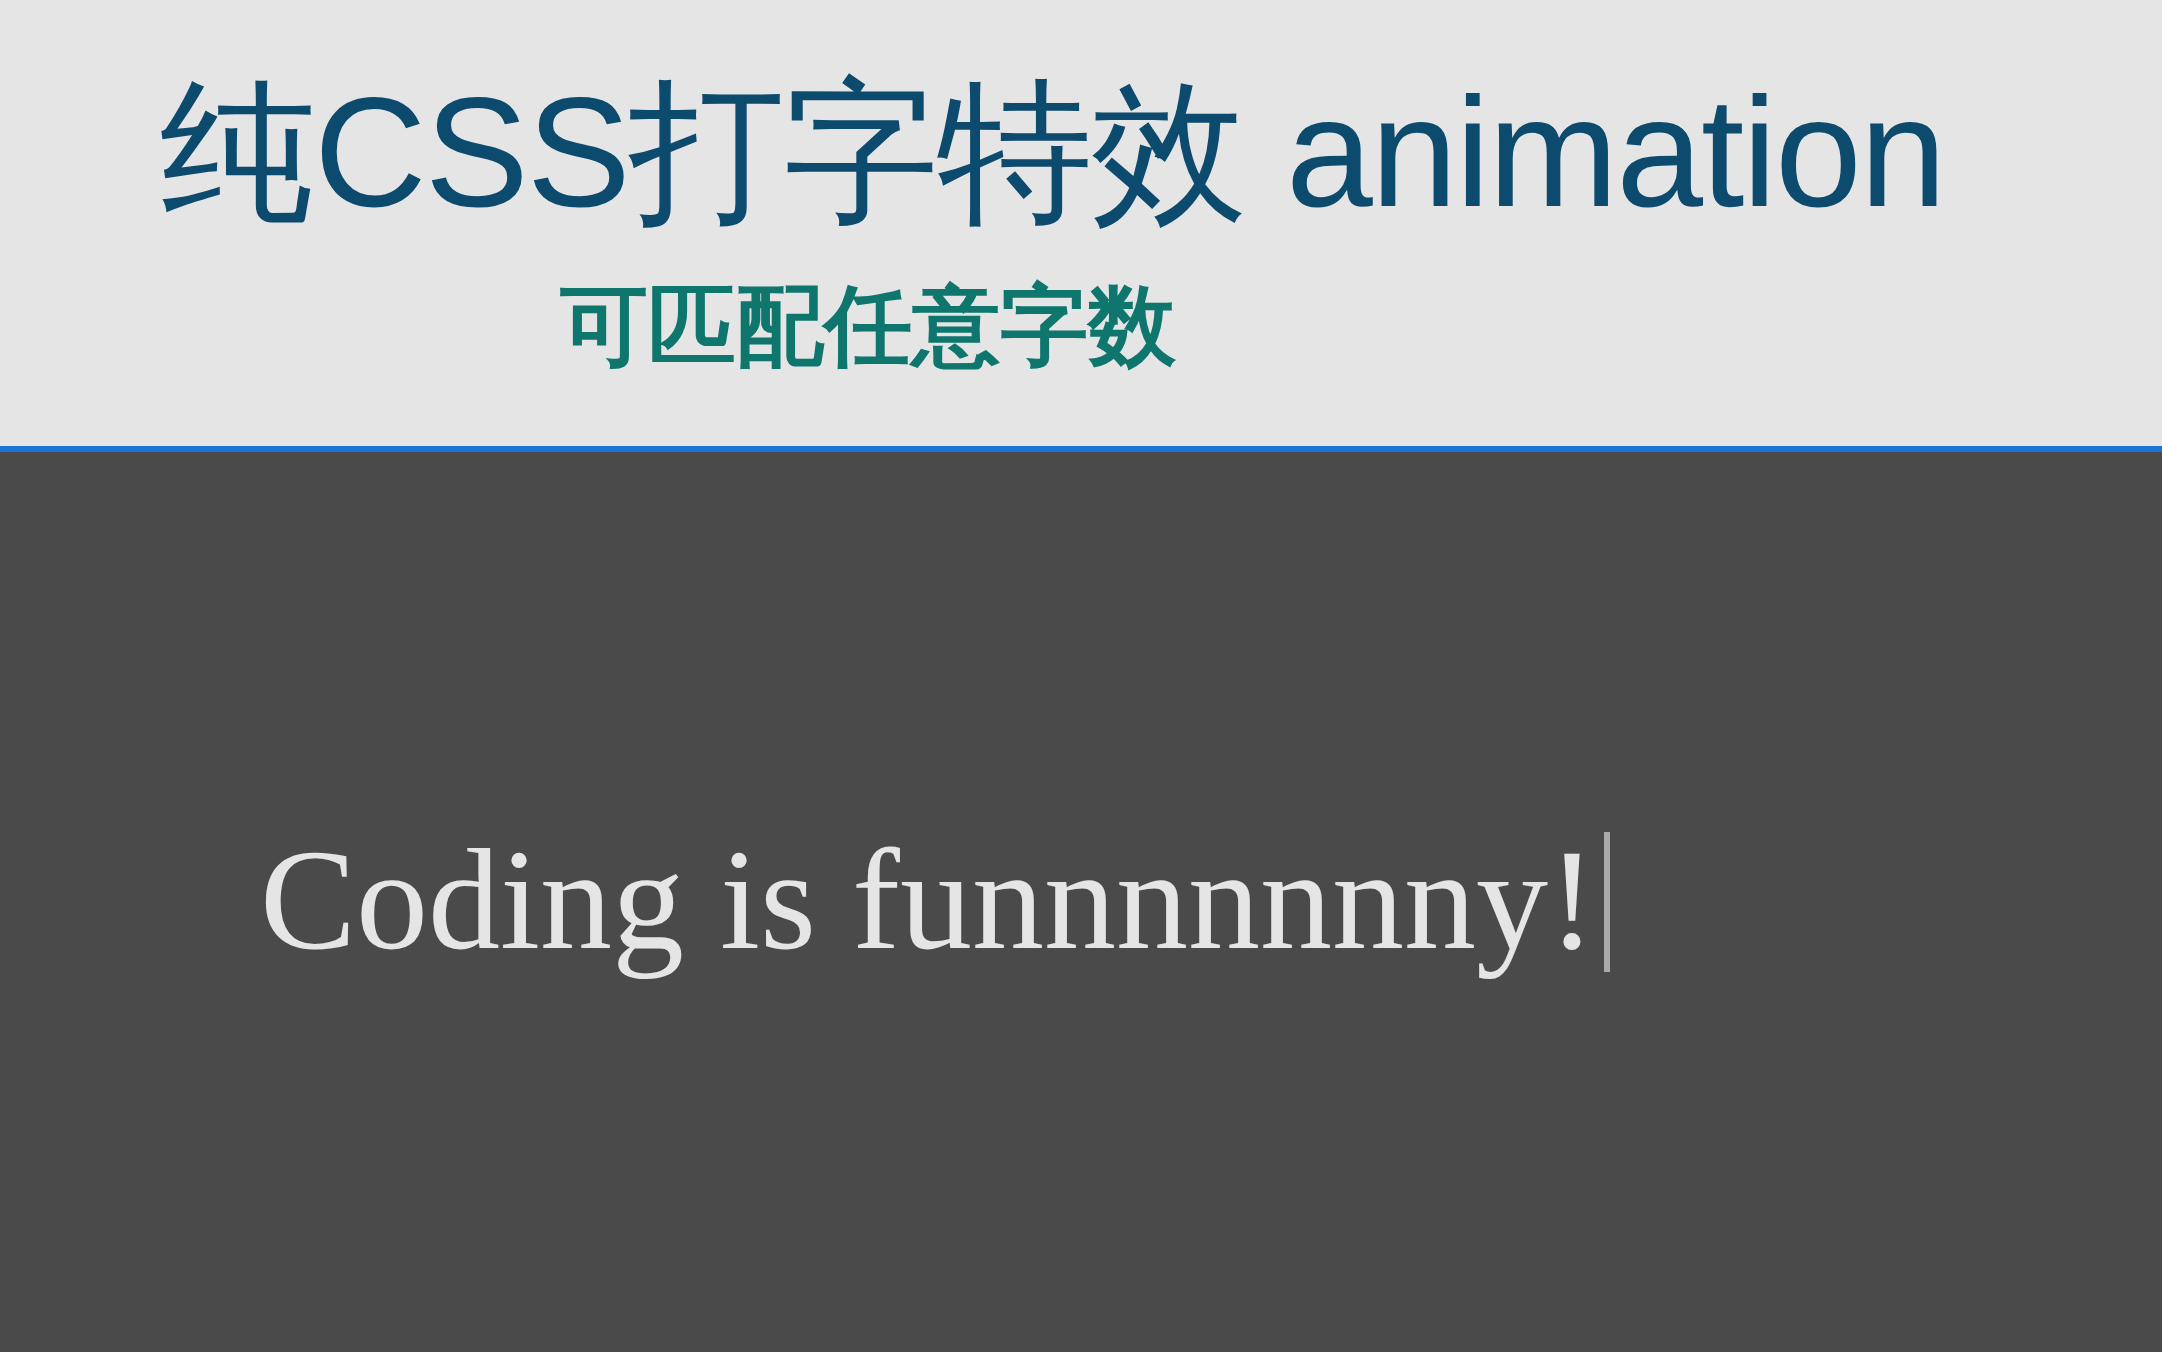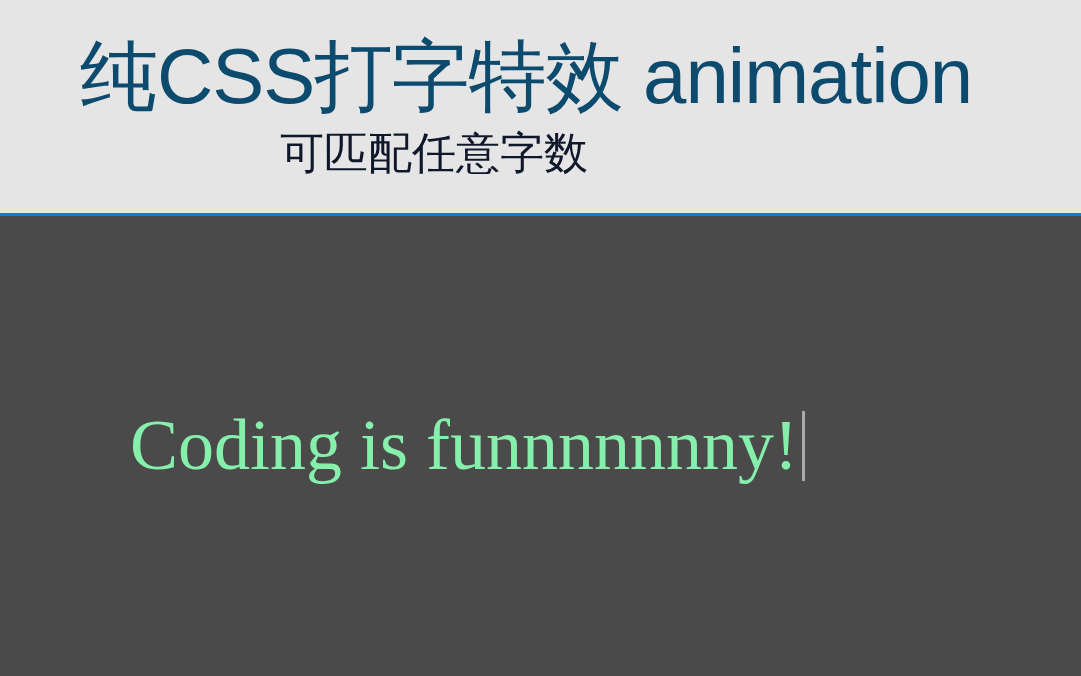--- a/index.html
+++ b/index.html
@@ -26,24 +26,24 @@
     .title {
       font-size: 78px;
       color: #0c4a6e;
       font-weight: 400;
       line-height: 1.2;
       letter-spacing: -1px;
     }
     
     .subtitle {
       font-size: 44px;
-      color: #0f172a;
-      font-weight: 400;
+      color: #0f766e;
+      font-weight: 700;
       margin-left: 200px;
-      margin-top: 0;
+      margin-top: 10px;
     }
     
     .divider {
       height: 3px;
       background: #1976d2;
       width: 100%;
     }
     
     .content {
       flex: 1;
@@ -54,21 +54,21 @@
     }
     
     .typing-wrapper {
       display: flex;
       align-items: center;
     }
     
     .typing-text {
       font-family: "Times New Roman", Times, serif;
       font-size: 72px;
-      color: #86efac;
+      color: #e5e5e5;
       font-weight: 400;
       white-space: nowrap;
     }
     
     .cursor {
       display: inline-block;
       width: 3px;
       height: 70px;
       background: #aaaaaa;
       margin-left: 4px;

